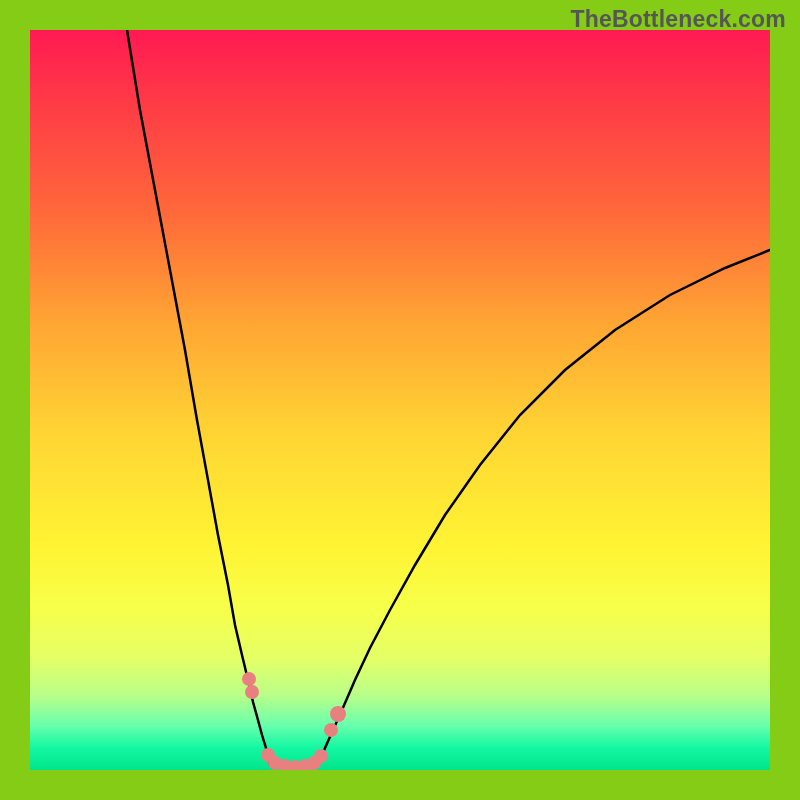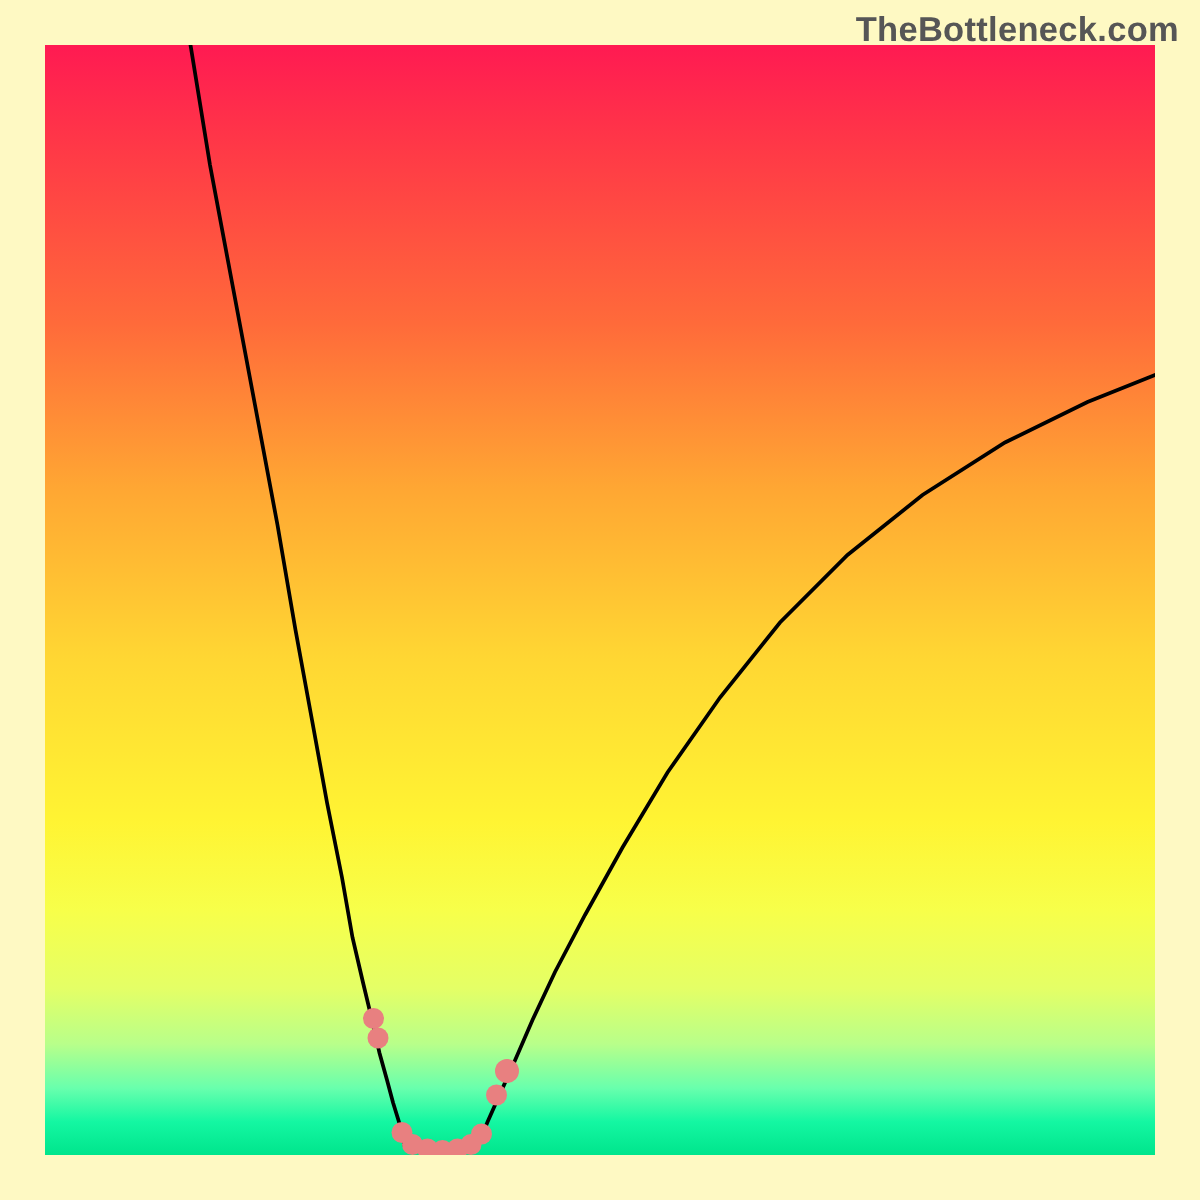--- a/index.html
+++ b/index.html
@@ -9,21 +9,21 @@
     height: 800px;
     background: #000;
     overflow: hidden;
   }
   .frame {
     position: absolute;
     left: 0;
     top: 0;
     width: 800px;
     height: 800px;
-    background: #fef9c3;
+    background: #84cc16;
   }
   .plot {
     position: absolute;
     left: 30px;
     top: 30px;
     width: 740px;
     height: 740px;
     background: linear-gradient(to bottom,
       #ff1a52 0%,
       #ff3b46 10%,

